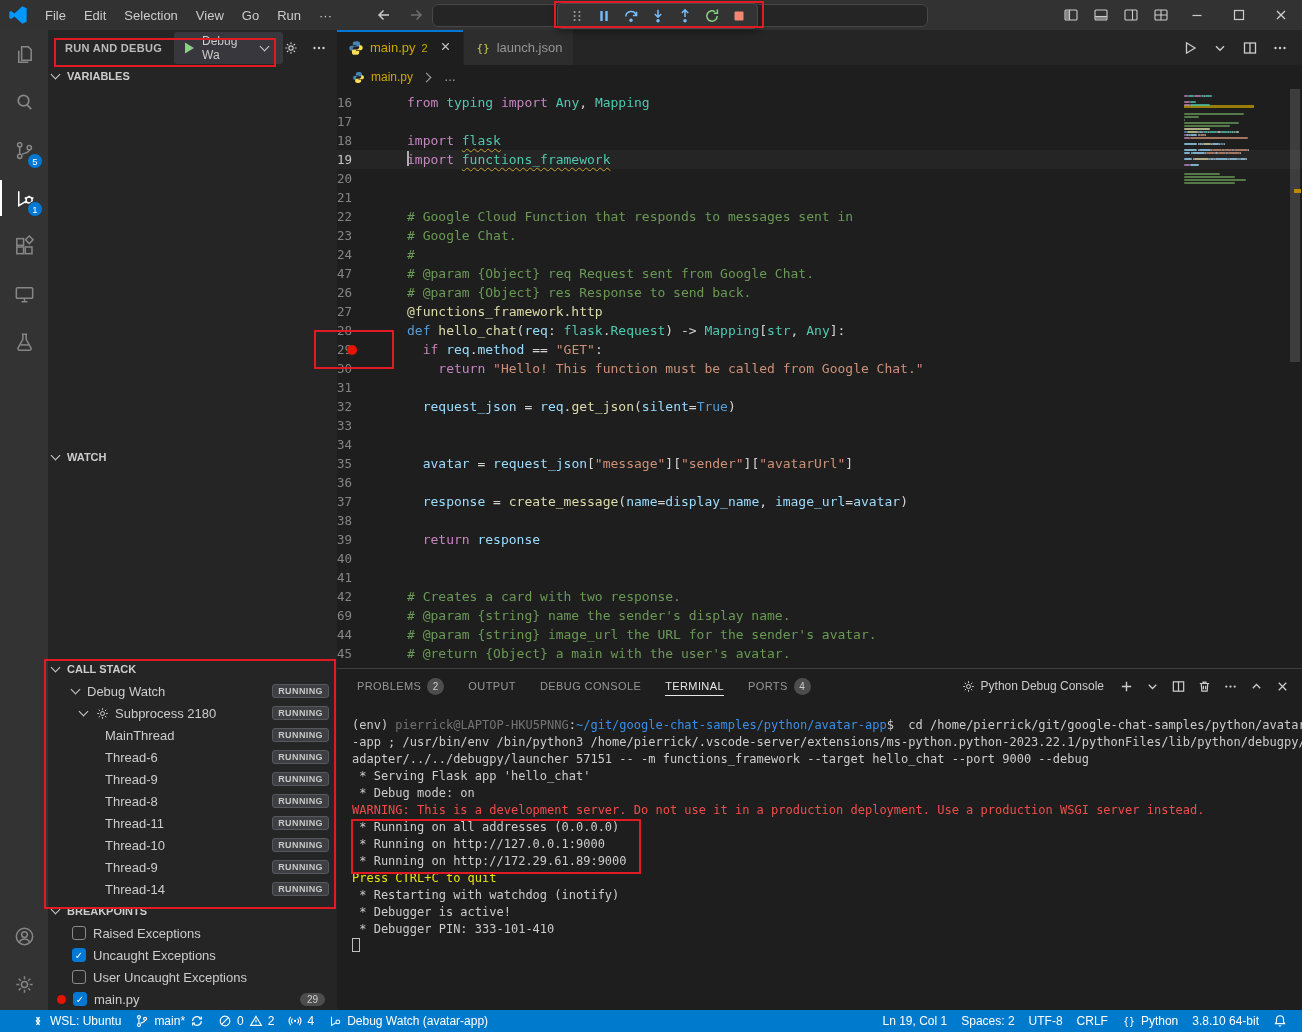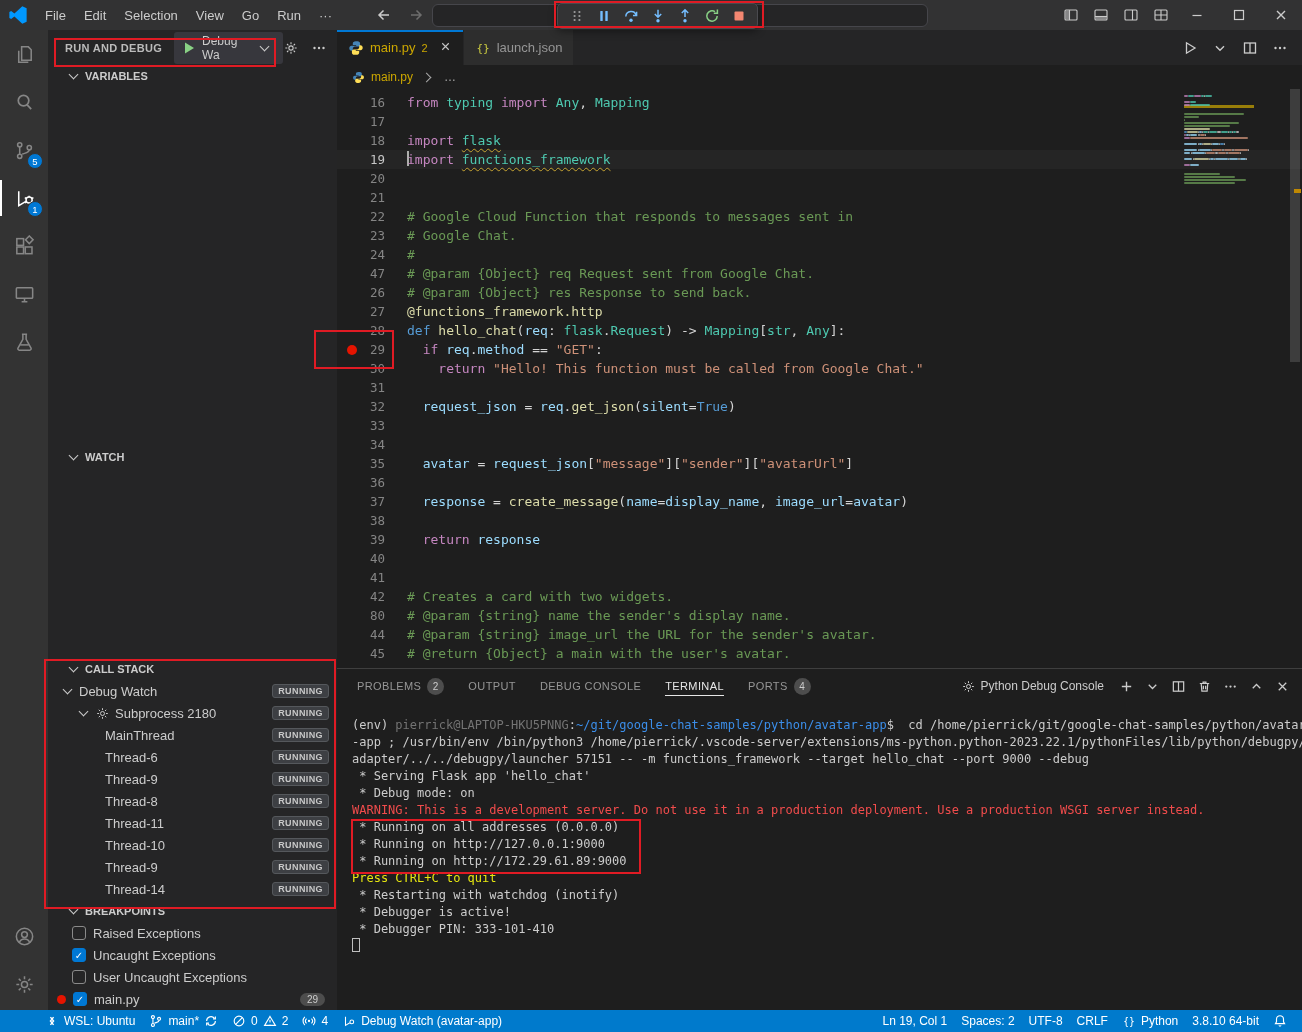--- a/index.html
+++ b/index.html
@@ -37,27 +37,27 @@
     background:#0078d4;color:#fff;font-size:9.5px;display:flex;align-items:center;justify-content:center;border:1px solid #333}
   .ab-bottom{margin-top:auto;margin-bottom:2px}
 
   
   .sidebar{flex:0 0 289px;background:#252526;display:flex;flex-direction:column;font-size:13px;color:#cccccc;overflow:hidden}
   .pane-header{flex:0 0 35px;display:flex;align-items:center;padding:0 10px 0 17px}
   .pane-title{font-size:11px;font-weight:700;color:#bbbbbb;letter-spacing:.3px;margin-right:12px;white-space:nowrap}
   .config-select{display:flex;align-items:center;gap:5px;background:#37373d;border-radius:3px;padding:2px 7px;font-size:12px}
   .config-select .play{color:#89d185}
   .pane-actions{margin-left:auto;display:flex;gap:12px;align-items:center;color:#cccccc}
-  .section-header{height:22px;display:flex;align-items:center;font-size:11px;font-weight:700;color:#cccccc;padding-left:18px}
+  .section-header{height:22px;display:flex;align-items:center;font-size:11px;font-weight:700;color:#cccccc;padding-left:0}
   .chev{display:inline-block;width:7px;height:7px;border-right:1.4px solid currentColor;border-bottom:1.4px solid currentColor;flex:0 0 auto}
   .chev.down{transform:rotate(45deg);margin:-3px 8px 0 4px}
   .chev.right{transform:rotate(-45deg);margin:0 8px 0 4px}
   #sec-variables{height:384px}#sec-watch{height:214px}#sec-callstack{height:242px}#sec-breakpoints{flex:1}
   .cs-row{height:22px;display:flex;align-items:center;padding-right:8px;white-space:nowrap}
-  .cs-row.lvl1{padding-left:12px}.cs-row.lvl2{padding-left:28px}.cs-row.lvl3{padding-left:57px}
+  .cs-row.lvl1{padding-left:20px}.cs-row.lvl2{padding-left:28px}.cs-row.lvl3{padding-left:57px}
   .cs-row .icon{margin-right:5px;color:#c5c5c5}
   .cs-row .icon svg{width:15px;height:15px}
   .running-badge{margin-left:auto;font-size:9px;font-weight:600;letter-spacing:.4px;background:#3d3f43;
     border:1px solid #55585c;color:#c8c8c8;padding:1px 5px;border-radius:3px}
   .bp-row{height:22px;display:flex;align-items:center;gap:7px;padding-left:24px}
   .bp-row.file{padding-left:9px}
   .bp-dot{width:9px;height:9px;border-radius:50%;background:#e51400;flex:0 0 auto}
   .checkbox{width:14px;height:14px;border-radius:3px;border:1px solid #8a8a8a;flex:0 0 auto;
     display:flex;align-items:center;justify-content:center;font-size:10px;color:#fff}
   .checkbox.checked{background:#0078d4;border-color:#0078d4}
@@ -76,21 +76,21 @@
   .tab-close{margin-left:5px;color:#c5c5c5}
   .tab-close svg{width:13px;height:13px}
   .tab-actions{margin-left:auto;display:flex;align-items:center;gap:14px;padding-right:14px;color:#cccccc}
   .breadcrumb{flex:0 0 24px;display:flex;align-items:center;gap:6px;padding-left:15px;font-size:12px;color:#a9a9a9}
   .breadcrumb .file{color:#cca700}
   .breadcrumb .icon svg{width:13px;height:13px}
   .code-area{flex:1;position:relative;overflow:hidden;font-family:"DejaVu Sans Mono","Liberation Mono",monospace;
     font-size:13px;line-height:19px;padding-top:4px}
   .line-row{display:flex;height:19px}
   .line-row.active-line{background:rgba(255,255,255,.035)}
-  .gutter{flex:0 0 64px;text-align:right;padding-right:16px;color:#858585;position:relative;font-size:12.5px}
+  .gutter{flex:0 0 64px;text-align:left;padding-right:16px;color:#858585;position:relative;font-size:12.5px}
   .active-line .gutter{color:#c6c6c6}
   .gutter .bp-dot{position:absolute;left:10px;top:5px;width:10px;height:10px}
   .code-text{white-space:pre;padding-left:6px}
   .caret{display:inline-block;width:1.5px;height:15px;background:#aeafad;vertical-align:-2px;margin-right:-1.5px}
   .tk-u{text-decoration-line:underline;text-decoration-style:wavy;text-decoration-thickness:1px;text-underline-offset:3px}
   .minimap{position:absolute;top:6px;right:48px;width:70px;overflow:hidden}
   .mm-row{display:flex;height:3px}
   .mm-seg{height:2px;opacity:.75;border-radius:1px;flex:0 0 auto}
   .mm-marker{position:absolute;left:0;right:0;height:3px;background:rgba(204,167,0,.7)}
   .scrollbar{position:absolute;right:0;top:0;width:14px;height:100%}
@@ -110,21 +110,21 @@
   .panel-actions{margin-left:auto;display:flex;align-items:center;gap:11px;color:#cccccc;font-size:12px}
   .panel-actions .label{display:flex;align-items:center;gap:5px;margin-right:4px;white-space:nowrap}
   .panel-actions .icon svg{width:15px;height:15px}
   .terminal{flex:1;padding:14px 0 0 15px;font-family:"DejaVu Sans Mono","Liberation Mono",monospace;
     font-size:12px;line-height:17px;white-space:pre;overflow:hidden}
   .term-line{height:17px}
   .cursor-block{display:inline-block;width:8px;height:14px;border:1px solid #bfbfbf;vertical-align:-2px}
 
   
   .statusbar{flex:0 0 22px;background:#007acc;color:#ffffff;display:flex;align-items:center;font-size:12px;
-    padding-left:38px;z-index:5}
+    padding-left:24px;z-index:5}
   .sb-left,.sb-right{display:flex;height:100%;align-items:center}
   .sb-right{margin-left:auto;padding-right:8px}
   .sb-item{display:flex;align-items:center;gap:5px;padding:0 7px;height:100%;white-space:nowrap}
   .statusbar .icon svg{width:14px;height:14px}
 
   
   .annotation{position:absolute;border:2px solid var(--ann,#e01b24);z-index:40;pointer-events:none}
   .ann1{left:554px;top:1px;width:210px;height:27px}
   .ann2{left:54px;top:38px;width:222px;height:29px}
   .ann3{left:314px;top:330px;width:80px;height:39px}
@@ -666,24 +666,24 @@
             <div class="line-row">
               <div class="gutter"><span>40</span></div>
               <div class="code-text"></div>
             </div>
             <div class="line-row">
               <div class="gutter"><span>41</span></div>
               <div class="code-text"></div>
             </div>
             <div class="line-row">
               <div class="gutter"><span>42</span></div>
-              <div class="code-text"><span class="tk-c"># Creates a card with two widgets.</span></div>
-            </div>
-            <div class="line-row">
-              <div class="gutter"><span>80</span></div>
+              <div class="code-text"><span class="tk-c"># Creates a card with two response.</span></div>
+            </div>
+            <div class="line-row">
+              <div class="gutter"><span>69</span></div>
               <div class="code-text"><span class="tk-c"># @param {string} name the sender's display name.</span></div>
             </div>
             <div class="line-row">
               <div class="gutter"><span>44</span></div>
               <div class="code-text"><span class="tk-c"># @param {string} image_url the URL for the sender's avatar.</span></div>
             </div>
             <div class="line-row">
               <div class="gutter"><span>45</span></div>
               <div class="code-text"><span class="tk-c"># @return {Object} a main with the user's avatar.</span></div>
             </div>

